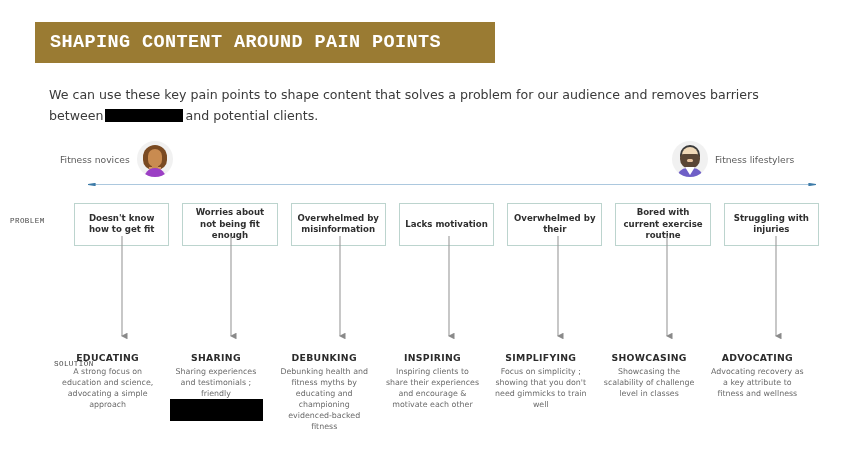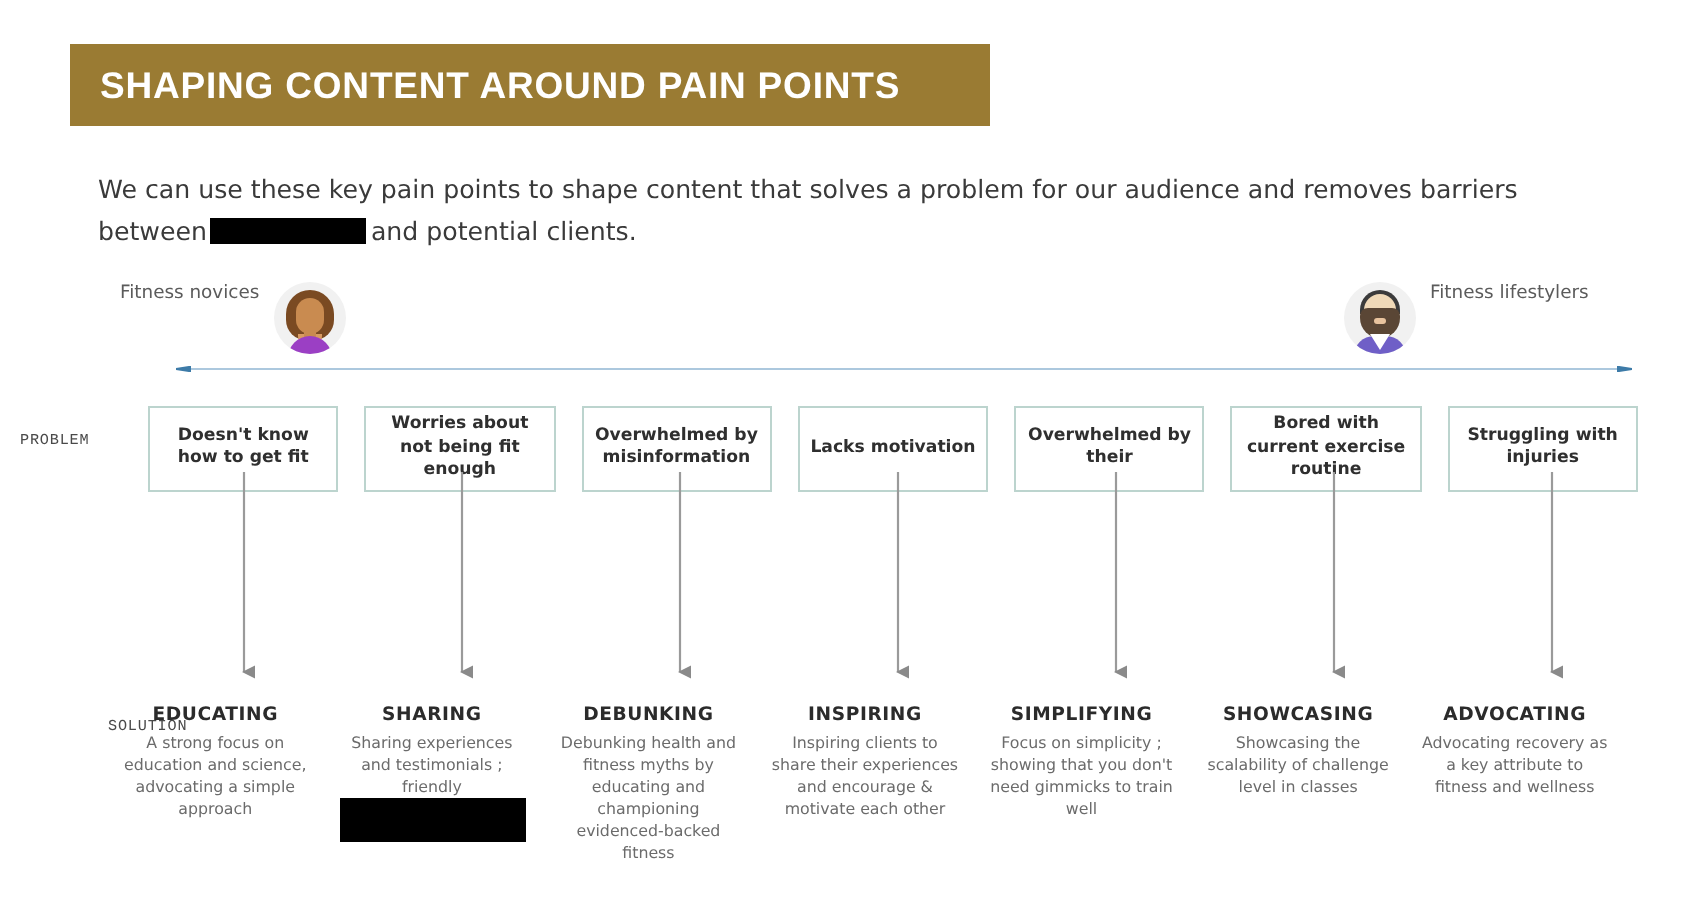--- a/index.html
+++ b/index.html
@@ -27,21 +27,21 @@
     background: #9a7b33;
     display: flex;
     align-items: center;
     padding-left: 15px;
   }
   .title-text {
     color: #ffffff;
     font-size: 18.5px;
     font-weight: bold;
     letter-spacing: 0.4px;
-    font-family: Liberation Sans, sans-serif;
+    font-family: Liberation Mono, monospace;
   }
 
   
   .intro {
     position: absolute;
     left: 49px;
     top: 84px;
     width: 760px;
     font-size: 12.6px;
     line-height: 21px;
@@ -53,20 +53,21 @@
     height: 13px;
     background: #000000;
     vertical-align: -2px;
     margin: 0 2px;
   }
 
   
   .persona {
     position: absolute;
     display: flex;
+    align-items: center;
     gap: 7px;
   }
   .persona-left  { left: 60px;  top: 141px; }
   .persona-right { left: 672px; top: 141px; }
 
   .persona-label {
     font-size: 9.2px;
     color: #5b5b5b;
     white-space: nowrap;
   }

